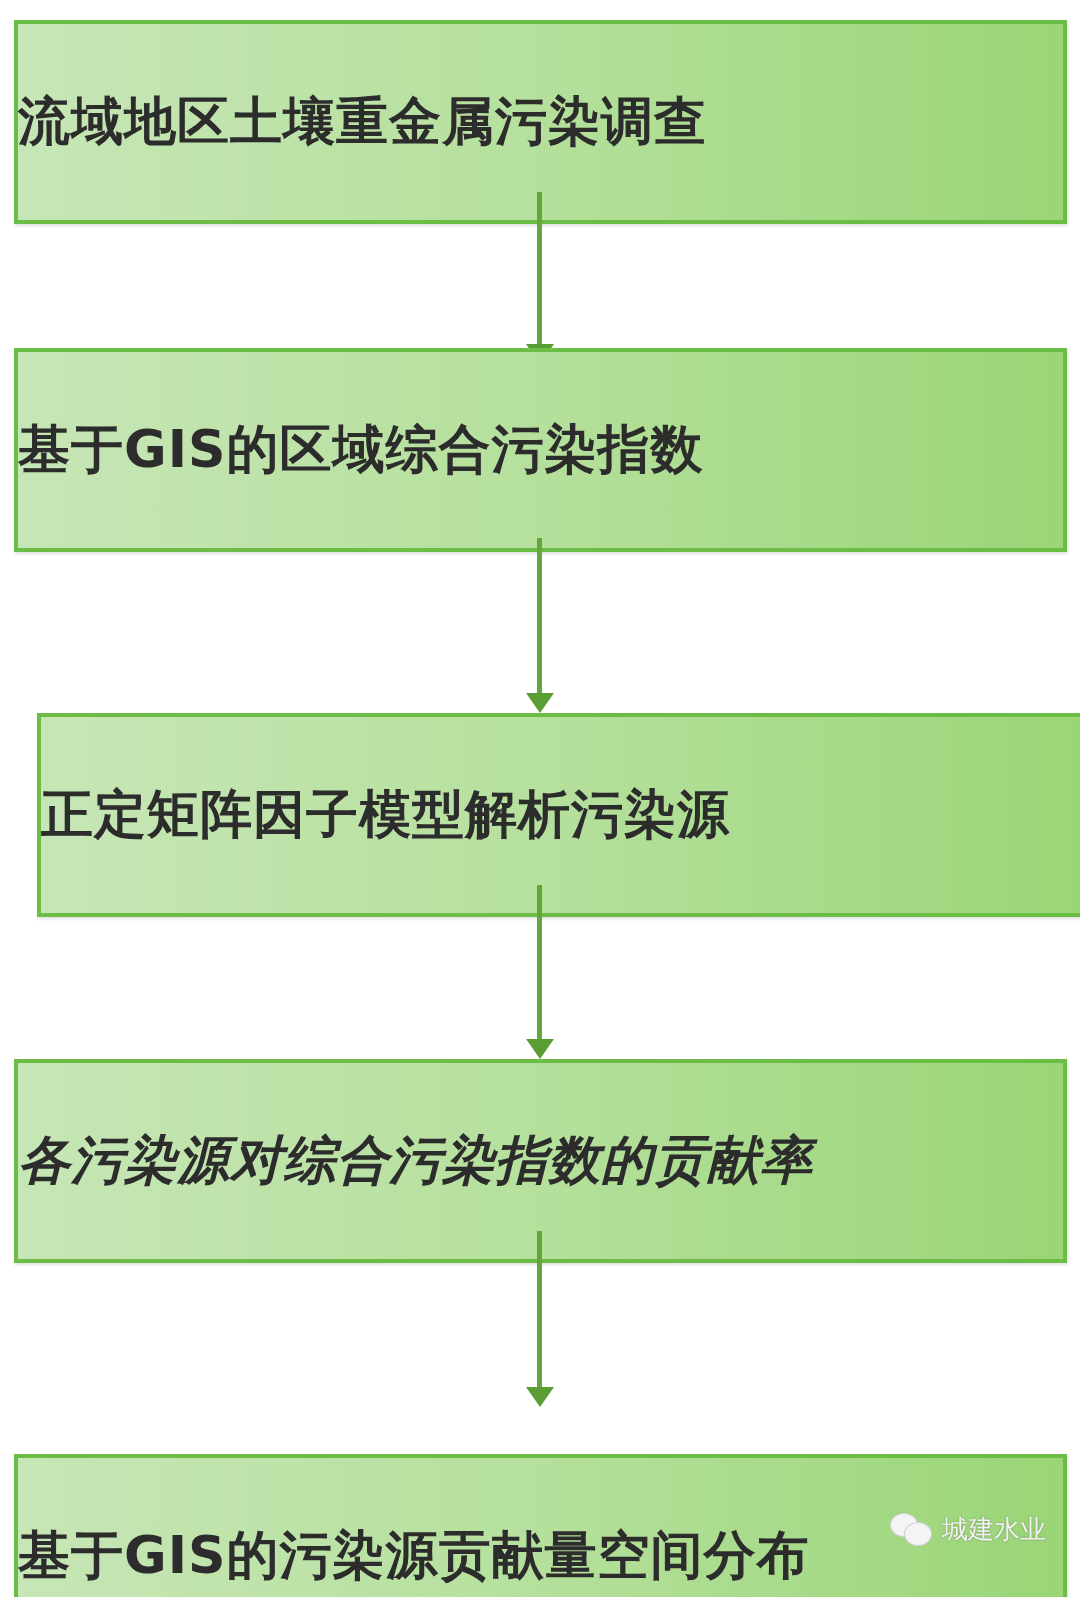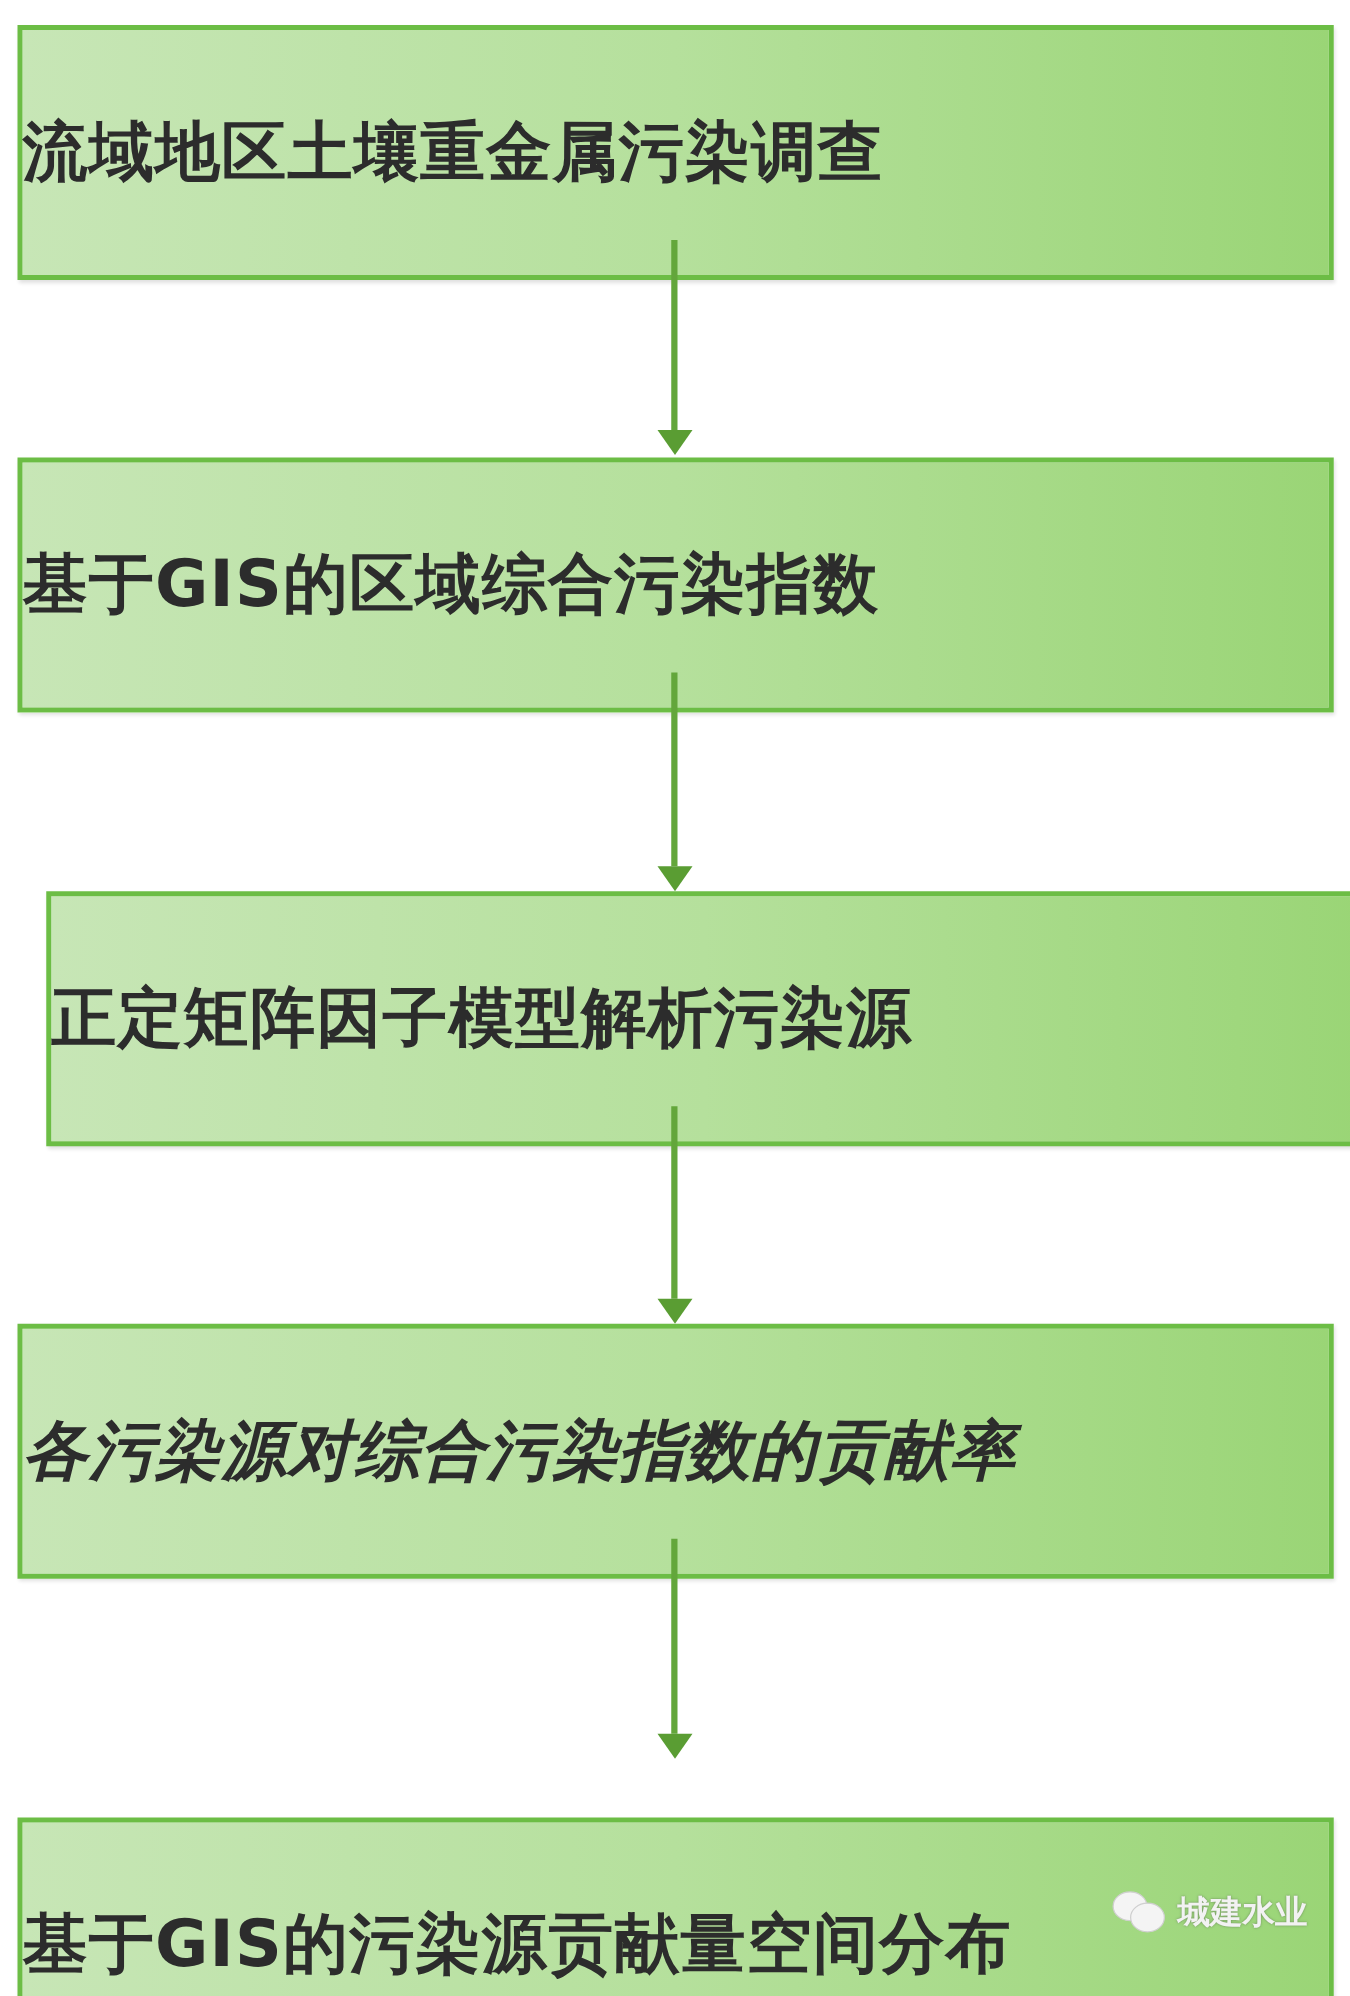--- a/index.html
+++ b/index.html
@@ -27,33 +27,33 @@
   }
   .watermark {
     position: absolute; left: 890px; top: 1512px; display: flex; align-items: center; gap: 8px;
   }
   .wm-icon { position: relative; width: 44px; height: 34px; }
   .wm-bubble {
     position: absolute; border-radius: 50%; background: #f4f4f4; border: 1px solid #cfcfcf;
   }
   .wm-bubble.b1 { left: 0; top: 0; width: 26px; height: 22px; }
   .wm-bubble.b2 { left: 14px; top: 9px; width: 26px; height: 22px; }
-  .wm-text { font-size: 26px; color: #f2f2f2; text-shadow: 0 0 2px #6a8a5a; font-weight: bold; }
+  .wm-text { font-size: 26px; color: #f2f2f2; text-shadow: 0 0 2px #6a8a5a; }
 </style>
 </head>
 <body>
 
 <div>
   <div class="box" style="top:20px;">
     <span class="box-label">流域地区土壤重金属污染调查</span>
   </div>
   <div class="arrow" style="top:192px;height:152px;"></div>
   <div class="arrow-head" style="top:344px;"></div>
 
-  <div class="box" style="top:366px;">
+  <div class="box" style="top:348px;">
     <span class="box-label">基于GIS的区域综合污染指数</span>
   </div>
   <div class="arrow" style="top:538px;height:155px;"></div>
   <div class="arrow-head" style="top:693px;"></div>
 
   <div class="box" style="top:713px;margin-left:23px;">
     <span class="box-label">正定矩阵因子模型解析污染源</span>
   </div>
   <div class="arrow" style="top:885px;height:154px;"></div>
   <div class="arrow-head" style="top:1039px;"></div>

